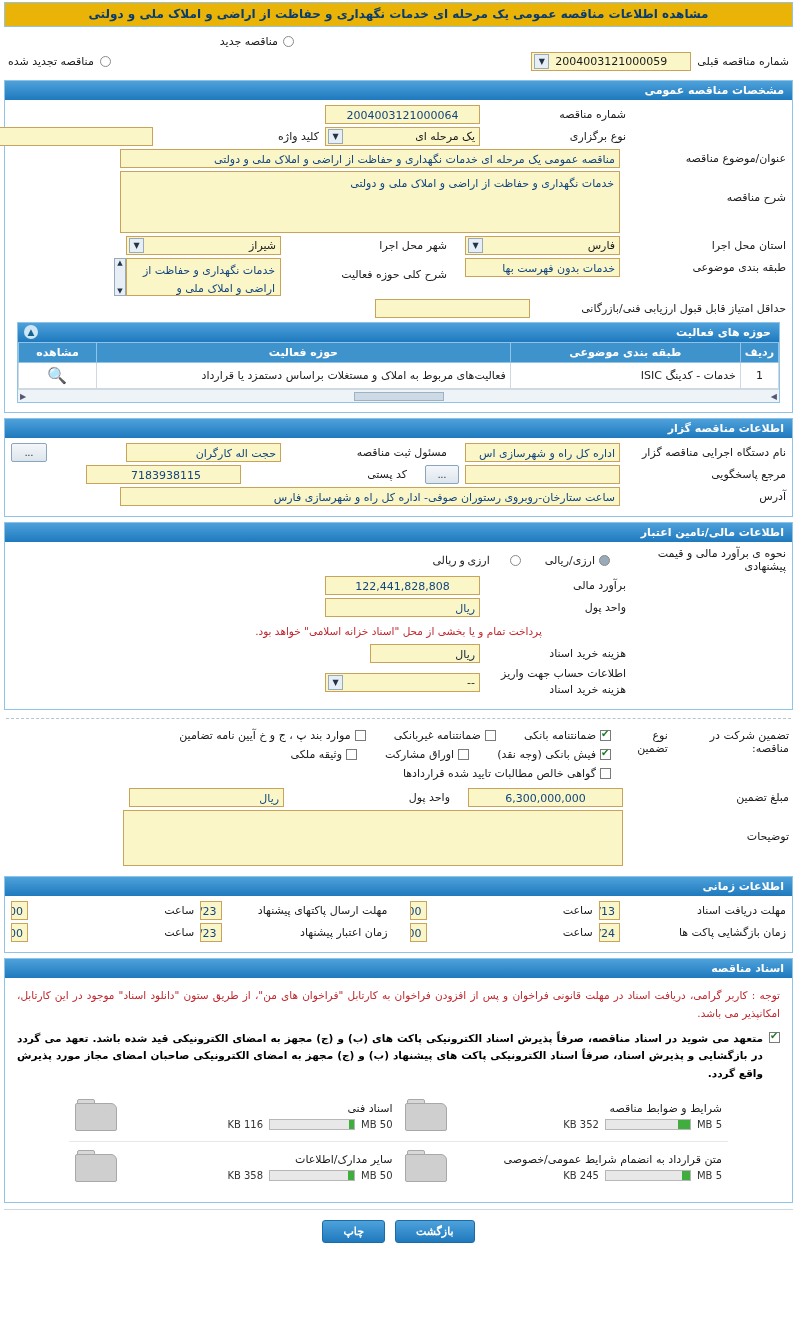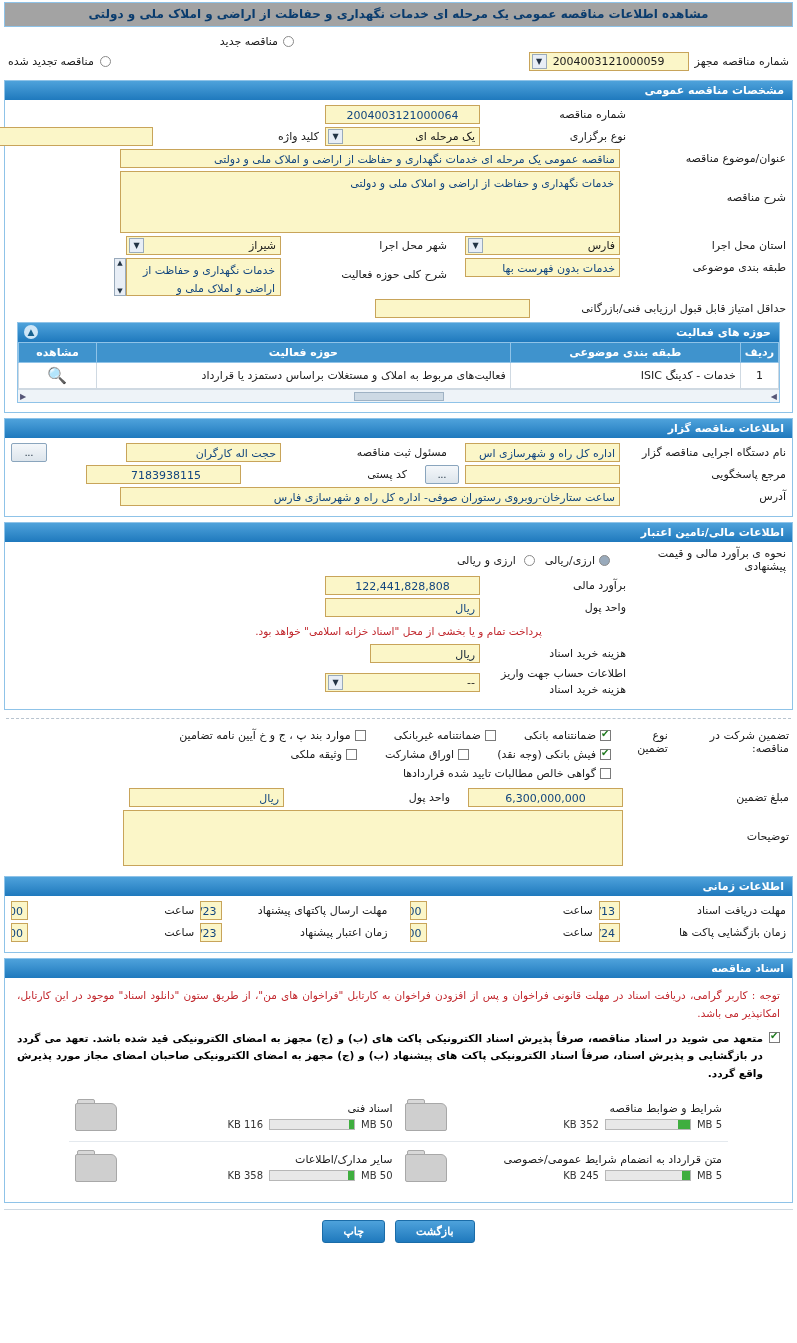--- a/index.html
+++ b/index.html
@@ -8,21 +8,21 @@
     background: #ffffff;
     font-family: "DejaVu Sans", "Liberation Sans", sans-serif;
     font-size: 11px;
     color: #1a1a1a;
     width: 797px;
   }
   .page { width: 797px; position: relative; padding: 0 0 10px 0; }
 
   
   .main-title {
-    background: #a3a3a3;
+    background: #eab308;
     border: 1px solid #8fc3e8;
     color: #0a3c6e;
     font-weight: bold;
     font-size: 12px;
     text-align: center;
     padding: 4px 0 5px 0;
     margin: 2px 4px 4px 4px;
   }
 
   
@@ -175,21 +175,21 @@
         <span class="radio"></span>
         <span class="radio-label">مناقصه جدید</span>
       </div>
       <div class="radio-line" style="justify-content:flex-start;">
         <div style="display:flex;align-items:center;gap:0;width:100%;">
           <div style="width:auto;display:flex;align-items:center;gap:6px;margin-right:auto;order:3;padding-right:0;">
             <span class="radio"></span>
             <span class="radio-label">مناقصه تجدید شده</span>
           </div>
           <div style="order:2;display:flex;align-items:center;gap:6px;margin-left:8px;">
-            <span class="lbl">شماره مناقصه مجهز</span>
+            <span class="lbl">شماره مناقصه قبلی</span>
             <div class="sel" style="width:160px;justify-content:center;">
               <span class="caret">▼</span>
               <span class="blue">2004003121000059</span>
             </div>
           </div>
         </div>
       </div>
     </div>
 
     <div class="panel">
@@ -336,21 +336,21 @@
         <span>اطلاعات مالی/تامین اعتبار</span>
       </div>
       <div class="panel-body">
 
         <div class="fr" style="justify-content:flex-start;">
           <span class="lbl" style="width:170px;">نحوه ی برآورد مالی و قیمت پیشنهادی</span>
           <div style="display:flex;align-items:center;gap:4px;">
             <span class="radio" style="background:#9ab;"></span>
             <span>ارزی/ریالی</span>
           </div>
-          <div style="display:flex;align-items:center;gap:8px;margin-right:4px;">
+          <div style="display:flex;align-items:center;gap:20px;margin-right:18px;font-family:Liberation Serif, serif;">
             <span class="radio"></span>
             <span>ارزی و ریالی</span>
           </div>
         </div>
 
         <div class="fr" style="justify-content:flex-start;padding-right:160px;">
           <span class="lbl" style="width:140px;">برآورد مالی</span>
           <div class="inp blue center" style="width:155px;">122,441,828,808</div>
         </div>
 

